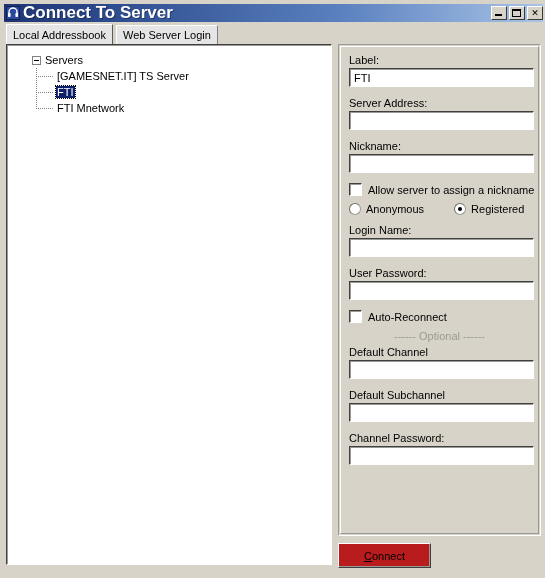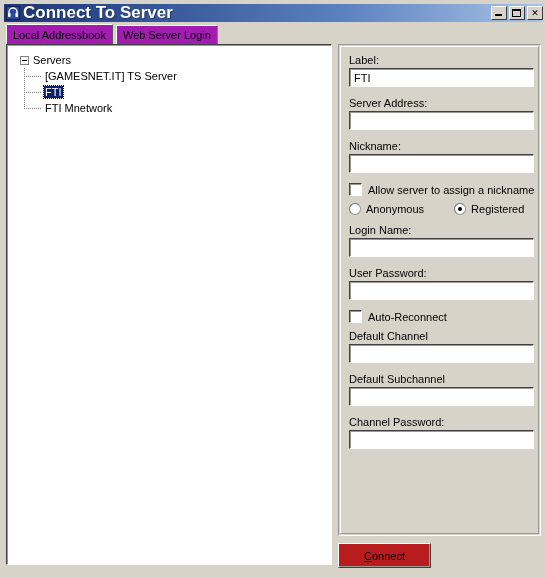--- a/index.html
+++ b/index.html
@@ -102,21 +102,21 @@
     left: 4px;
     top: 23px;
     width: 537px;
     height: 19px;
   }
   .tab {
     position: absolute;
     top: 0;
     height: 19px;
     box-sizing: border-box;
-    background: #a21caf;
+    background: #e5e5e5;
     border-top: 1px solid #ffffff;
     border-left: 1px solid #ffffff;
     border-right: 1px solid #808080;
     font-size: 11px;
     color: #000000;
     display: flex;
     align-items: center;
     padding: 8px 6px;
     white-space: nowrap;
   }
@@ -147,21 +147,21 @@
   #tree-panel-inner {
     position: absolute;
     left: 0; top: 0; right: 0; bottom: 0;
     border-top: 1px solid #9a9a94;
     border-left: 1px solid #9a9a94;
     background: #ffffff;
     box-sizing: border-box;
   }
   .tree-root {
     position: relative;
-    padding: 6px 0 0 12px;
+    padding: 6px 0 0 24px;
   }
   .tree-node {
     position: relative;
     height: 16px;
     display: flex;
     align-items: center;
     font-size: 11px;
     white-space: nowrap;
   }
   .expander {
@@ -487,20 +487,21 @@
       <div class="fld-label">User Password:</div>
       <div class="txtbox">
         <div class="inner"></div>
       </div>
 
       <div class="chkrow">
         <span class="checkbox"></span>
         <span class="chk-label">Auto-Reconnect</span>
       </div>
 
+      <div class="optional-sep">------ Optional ------</div>
 
       <div class="fld-label">Default Channel</div>
       <div class="txtbox">
         <div class="inner"></div>
       </div>
 
       <div class="fld-label">Default Subchannel</div>
       <div class="txtbox">
         <div class="inner"></div>
       </div>

